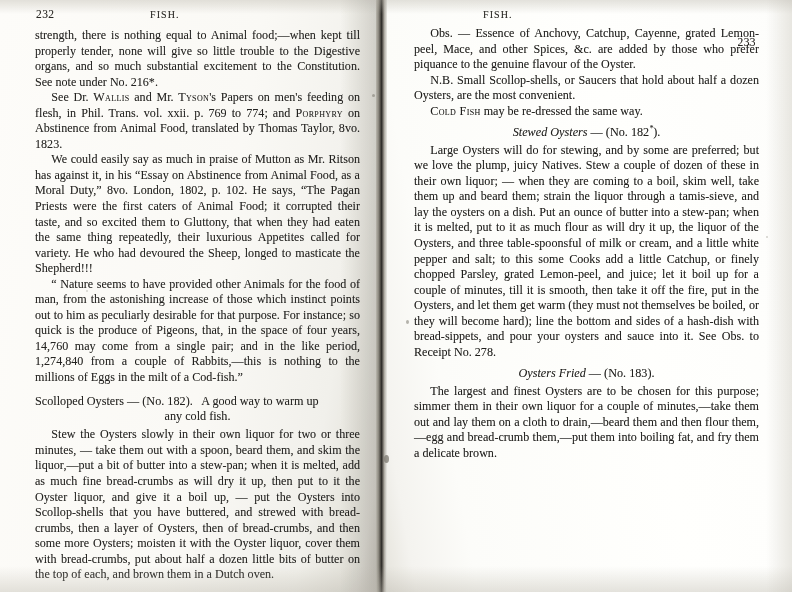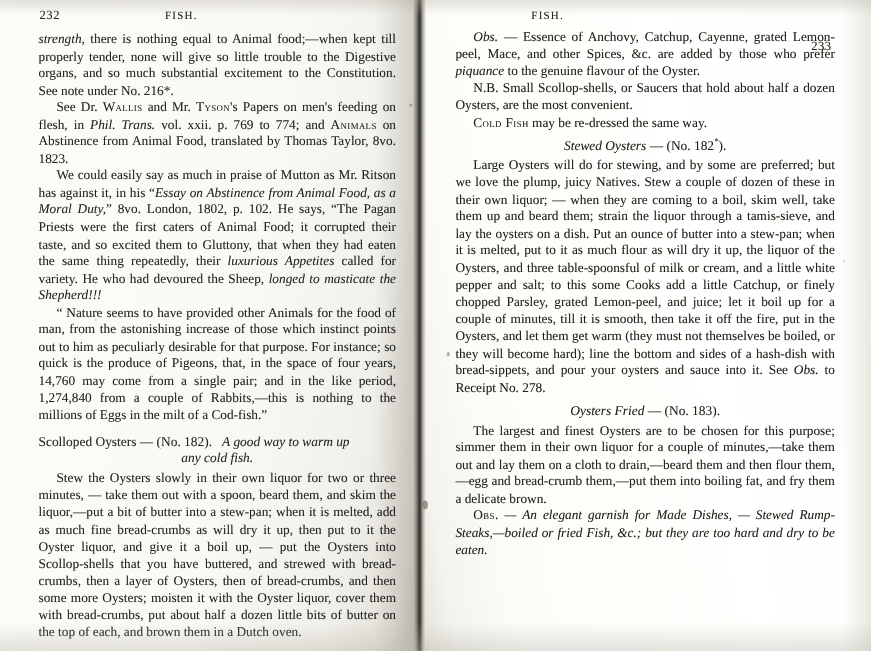--- a/index.html
+++ b/index.html
@@ -115,21 +115,21 @@
   }
   .left-block  { left: 35px;  top: 28px; width: 325px; }
   .right-block { left: 26px;  top: 26px; width: 345px; }
 
   p {
     margin: 0;
     text-indent: 1.35em;
   }
   p.noindent { text-indent: 0; }
 
-  .it  { font-style: italic; }
+  .it  { }
   .sc  { font-variant: small-caps; letter-spacing: .35px; }
   sup  { font-size: .65em; vertical-align: super; line-height: 0; }
 
   .recipe-head {
     margin: 6px 0 2px 0;
     text-align: center;
     text-indent: 0;
     font-style: italic;
     font-size: 12.2px;
     line-height: 15.4px;
@@ -168,21 +168,21 @@
 
   <div class="page-col page-left">
 
     <div class="folio left-folio">232</div>
     <div class="running-head left-head">FISH.</div>
 
     <div class="textblock left-block">
 
       <p class="noindent"><span class="it">strength,</span><span> there is nothing equal to Animal food;—when kept till properly tender, none will give so little trouble to the Digestive organs, and so much substantial excitement to the Constitution.   See note under No. 216*.</span></p>
 
-      <p><span>See Dr. </span><span class="sc">Wallis</span><span> and Mr. </span><span class="sc">Tyson</span><span>'s Papers on men's feeding on flesh, in </span><span class="it">Phil. Trans.</span><span> vol. xxii. p. 769 to 774; and </span><span class="sc">Animals</span><span> on Abstinence from Animal Food, translated by Thomas Taylor, 8vo. 1823.</span></p>
+      <p><span>See Dr. </span><span class="sc">Wallis</span><span> and Mr. </span><span class="sc">Tyson</span><span>'s Papers on men's feeding on flesh, in </span><span class="it">Phil. Trans.</span><span> vol. xxii. p. 769 to 774; and </span><span class="sc">Porphyry</span><span> on Abstinence from Animal Food, translated by Thomas Taylor, 8vo. 1823.</span></p>
 
       <p><span>We could easily say as much in praise of Mutton as Mr. Ritson has against it, in his “</span><span class="it">Essay on Abstinence from Animal Food, as a Moral Duty,</span><span>” 8vo. London, 1802, p. 102.   He says, “The Pagan Priests were the first caters of Animal Food; it corrupted their taste, and so excited them to Gluttony, that when they had eaten the same thing repeatedly, their </span><span class="it">luxurious Appetites</span><span> called for variety. He who had devoured the Sheep, </span><span class="it">longed to masticate the Shepherd!!!</span></p>
 
       <p>“ Nature seems to have provided other Animals for the food of man, from the astonishing increase of those which instinct points out to him as peculiarly desirable for that purpose.   For instance; so quick is the produce of Pigeons, that, in the space of four years, 14,760 may come from a single pair; and in the like period, 1,274,840 from a couple of Rabbits,—this is nothing to the millions of Eggs in the milt of a Cod-fish.”</p>
 
       <p class="recipe-head-left"><span class="title">Scolloped Oysters</span><span> — </span><span>(No. 182).</span><span>&nbsp;&nbsp; </span><span class="it">A good way to warm up</span><span class="subline it">any cold fish.</span></p>
 
       <p class="tight">Stew the Oysters slowly in their own liquor for two or three minutes, — take them out with a spoon, beard them, and skim the liquor,—put a bit of butter into a stew-pan; when it is melted, add as much fine bread-crumbs as will dry it up, then put to it the Oyster liquor, and give it a boil up, — put the Oysters into Scollop-shells that you have buttered, and strewed with bread-crumbs, then a layer of Oysters, then of bread-crumbs, and then some more Oysters; moisten it with the Oyster liquor, cover them with bread-crumbs, put about half a dozen little bits of butter on the top of each, and brown them in a Dutch oven.</p>
 
     </div>
@@ -202,21 +202,20 @@
       <p><span class="sc">Cold Fish</span><span> may be re-dressed the same way.</span></p>
 
       <p class="recipe-head"><span>Stewed Oysters</span><span class="rn"> — </span><span class="rn">(No. 182</span><sup>*</sup><span class="rn">).</span></p>
 
       <p><span>Large Oysters will do for stewing, and by some are preferred; but we love the plump, juicy Natives.   Stew a couple of dozen of these in their own liquor; — when they are coming to a boil, skim well, take them up and beard them; strain the liquor through a tamis-sieve, and lay the oysters on a dish.   Put an ounce of butter into a stew-pan; when it is melted, put to it as much flour as will dry it up, the liquor of the Oysters, and three table-spoonsful of milk or cream, and a little white pepper and salt; to this some Cooks add a little Catchup, or finely chopped Parsley, grated Lemon-peel, and juice; let it boil up for a couple of minutes, till it is smooth, then take it off the fire, put in the Oysters, and let them get warm (they must not themselves be boiled, or they will become hard); line the bottom and sides of a hash-dish with bread-sippets, and pour your oysters and sauce into it.   See </span><span class="it">Obs.</span><span> to Receipt No. 278.</span></p>
 
       <p class="recipe-head"><span>Oysters Fried</span><span class="rn"> — </span><span class="rn">(No. 183).</span></p>
 
       <p>The largest and finest Oysters are to be chosen for this purpose; simmer them in their own liquor for a couple of minutes,—take them out and lay them on a cloth to drain,—beard them and then flour them,—egg and bread-crumb them,—put them into boiling fat, and fry them a delicate brown.</p>
 
-      <p><span class="sc">Obs.</span><span class="it"> — An elegant garnish for Made Dishes, — Stewed Rump-Steaks,—boiled or fried Fish, &amp;c.; but they are too hard and dry to be eaten.</span></p>
 
     </div>
   </div>
 
   <div class="speck" style="left:372px; top:94px;  width:3px; height:3px;"></div>
   <div class="speck" style="left:406px; top:320px; width:3px; height:4px;"></div>
   <div class="speck" style="left:384px; top:455px; width:5px; height:8px; opacity:.75;"></div>
   <div class="speck" style="left:766px; top:236px; width:2px; height:2px; opacity:.35;"></div>
   <div class="speck" style="left:86px;  top:290px; width:2px; height:2px; opacity:.30;"></div>
 

